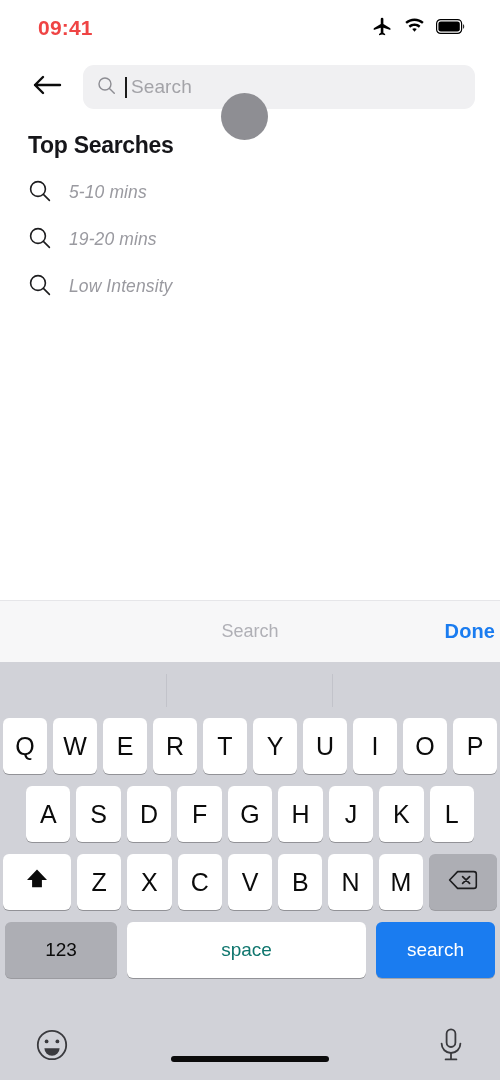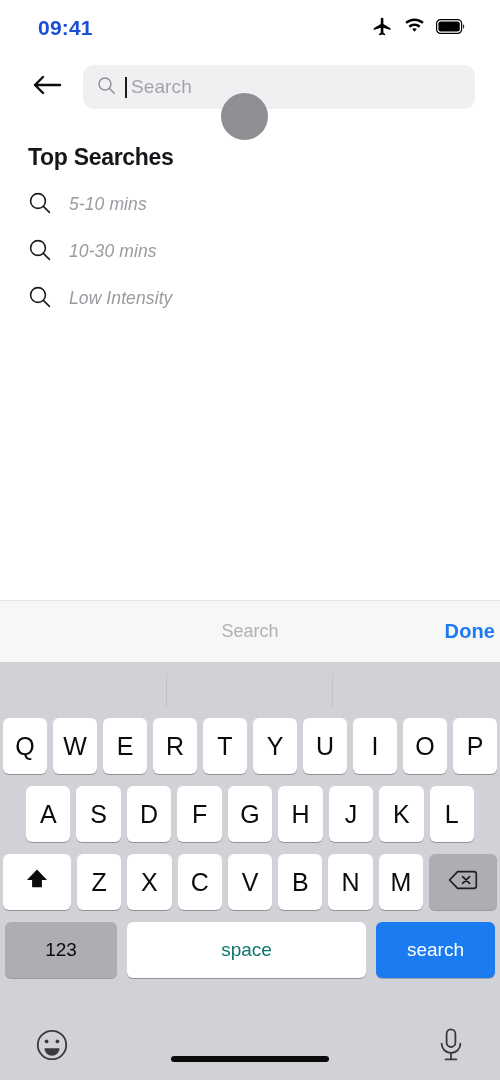--- a/index.html
+++ b/index.html
@@ -16,21 +16,21 @@
   .statusbar {
     height:56px;
     display:flex;
     align-items:center;
     justify-content:space-between;
     padding:0 34px 0 38px;
   }
   .status-time {
     font-size:21px;
     font-weight:700;
-    color:#1d4ed8;
+    color:#ef4444;
     letter-spacing:0.2px;
   }
   .status-icons { display:flex; align-items:center; gap:11px; }
 
   
   .navrow {
     height:62px;
     display:flex;
     align-items:center;
     padding:0 25px 0 27px;
@@ -77,21 +77,21 @@
     z-index:20;
   }
 
   
   .content { padding:0 28px; }
   .section-title {
     font-size:23px;
     font-weight:800;
     color:#16161a;
     letter-spacing:-0.3px;
-    margin-top:26px;
+    margin-top:14px;
     margin-bottom:10px;
   }
   .suggestion {
     height:47px;
     display:flex;
     align-items:center;
     gap:17px;
     font-style:italic;
   }
   .suggestion-label {
@@ -288,21 +288,21 @@
     <span class="suggestion-label">5-10 mins</span>
   </div>
 
   <div class="suggestion">
     <span>
       <svg width="24" height="24" viewBox="0 0 24 24">
         <circle cx="10" cy="10" r="7.4" fill="none" stroke="#1d1d1f" stroke-width="1.6"></circle>
         <line x1="15.4" y1="15.4" x2="21.4" y2="21.4" stroke="#1d1d1f" stroke-width="1.6" stroke-linecap="round"></line>
       </svg>
     </span>
-    <span class="suggestion-label">10-30 mins</span>
+    <span class="suggestion-label">19-20 mins</span>
   </div>
 
   <div class="suggestion">
     <span>
       <svg width="24" height="24" viewBox="0 0 24 24">
         <circle cx="10" cy="10" r="7.4" fill="none" stroke="#1d1d1f" stroke-width="1.6"></circle>
         <line x1="15.4" y1="15.4" x2="21.4" y2="21.4" stroke="#1d1d1f" stroke-width="1.6" stroke-linecap="round"></line>
       </svg>
     </span>
     <span class="suggestion-label">Low Intensity</span>

